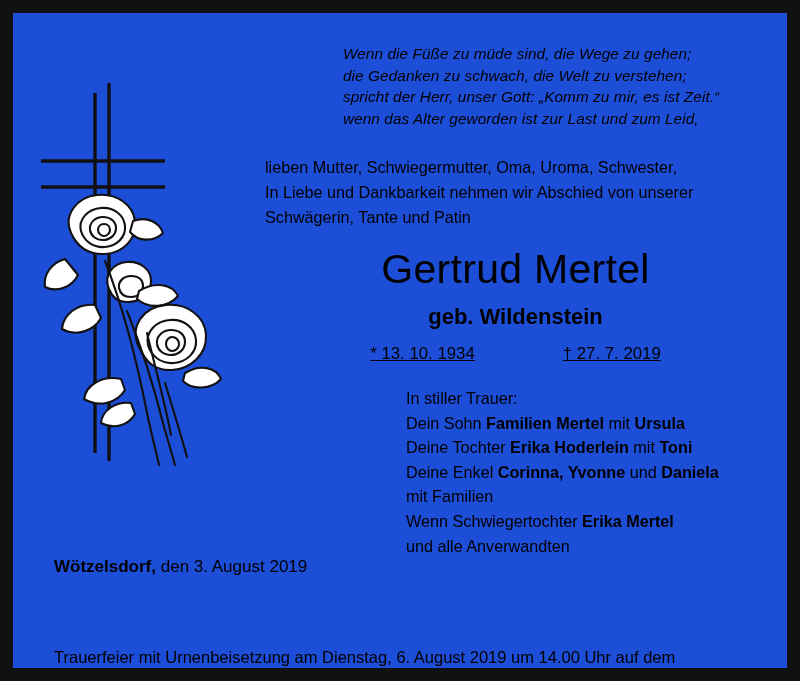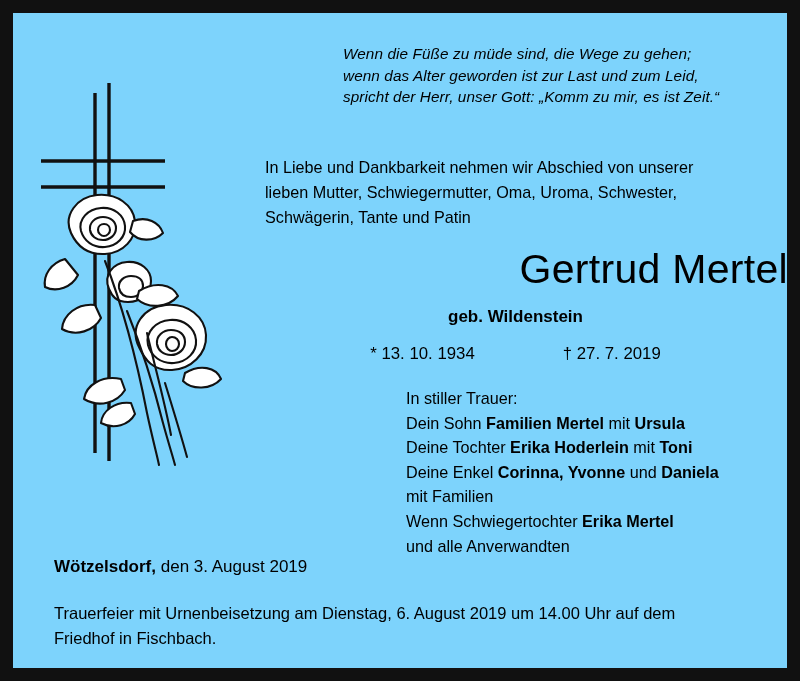--- a/index.html
+++ b/index.html
@@ -13,21 +13,21 @@
     font-family: "Liberation Sans", sans-serif;
     color: #000000;
     overflow: hidden;
   }
   .obituary {
     position: relative;
     width: 800px;
     height: 681px;
     box-sizing: border-box;
     border: 13px solid #111111;
-    background: #7dd3fc;
+    background: #1d4ed8;
   }
   .inner {
     position: relative;
     width: 100%;
     height: 100%;
     box-sizing: border-box;
     padding: 18px 28px 16px 28px;
   }
 
   
@@ -63,46 +63,47 @@
     line-height: 25px;
   }
   .intro div { white-space: nowrap; }
 
   
   .name {
     position: absolute;
     left: 230px;
     top: 230px;
     width: 545px;
-    text-align: right;
+    text-align: center;
     font-size: 41px;
     line-height: 52px;
     font-weight: 400;
     letter-spacing: 0.3px;
   }
   .maidenname {
     position: absolute;
     left: 230px;
     top: 293px;
     width: 545px;
     text-align: center;
-    font-size: 17px;
+    font-size: 22px;
     font-weight: bold;
     line-height: 22px;
   }
   .dates {
     position: absolute;
     left: 230px;
     top: 329px;
     width: 545px;
     font-size: 16.8px;
     line-height: 24px;
     display: flex;
     justify-content: center;
     gap: 88px;
+    text-decoration: underline;
   }
 
   
   .mourners {
     position: absolute;
     left: 393px;
     top: 373px;
     width: 400px;
     font-size: 16.2px;
     line-height: 24.6px;
@@ -122,21 +123,21 @@
 
   
   .service {
     position: absolute;
     left: 41px;
     top: 588px;
     width: 720px;
     font-size: 16.5px;
     line-height: 25px;
   }
-  .service div { white-space: nowrap; }
+  .service div { white-space: nowrap; margin-top: 44px; }
 </style>
 </head>
 <body>
 
 <div class="obituary">
   <div class="inner">
 
     <div class="artwork">
       <svg width="190" height="390" viewBox="0 0 190 390" xmlns="http://www.w3.org/2000/svg">
         <g stroke="#111111" fill="none" stroke-width="3.4">
@@ -176,27 +177,28 @@
           <path d="M70 178 C84 214 100 268 112 330 C118 358 122 372 124 382"></path>
           <path d="M92 228 C104 258 118 300 128 340 C134 362 138 374 140 382"></path>
           <path d="M130 300 C138 326 146 352 152 374"></path>
           <path d="M112 250 C120 284 130 320 136 352"></path>
         </g>
       </svg>
     </div>
 
     <div class="verse">
       <div>Wenn die Füße zu müde sind, die Wege zu gehen;</div>
+      <div>die Gedanken zu schwach, die Welt zu verstehen;</div>
+      <div>spricht der Herr, unser Gott: „Komm zu mir, es ist Zeit.“</div>
       <div>wenn das Alter geworden ist zur Last und zum Leid,</div>
-      <div>spricht der Herr, unser Gott: „Komm zu mir, es ist Zeit.“</div>
     </div>
 
     <div class="intro">
+      <div>lieben Mutter, Schwiegermutter, Oma, Uroma, Schwester,</div>
       <div>In Liebe und Dankbarkeit nehmen wir Abschied von unserer</div>
-      <div>lieben Mutter, Schwiegermutter, Oma, Uroma, Schwester,</div>
       <div>Schwägerin, Tante und Patin</div>
     </div>
 
     <div class="name">Gertrud Mertel</div>
     <div class="maidenname">geb. Wildenstein</div>
 
     <div class="dates">
       <span>* 13. 10. 1934</span>
       <span>† 27. 7. 2019</span>
     </div>

